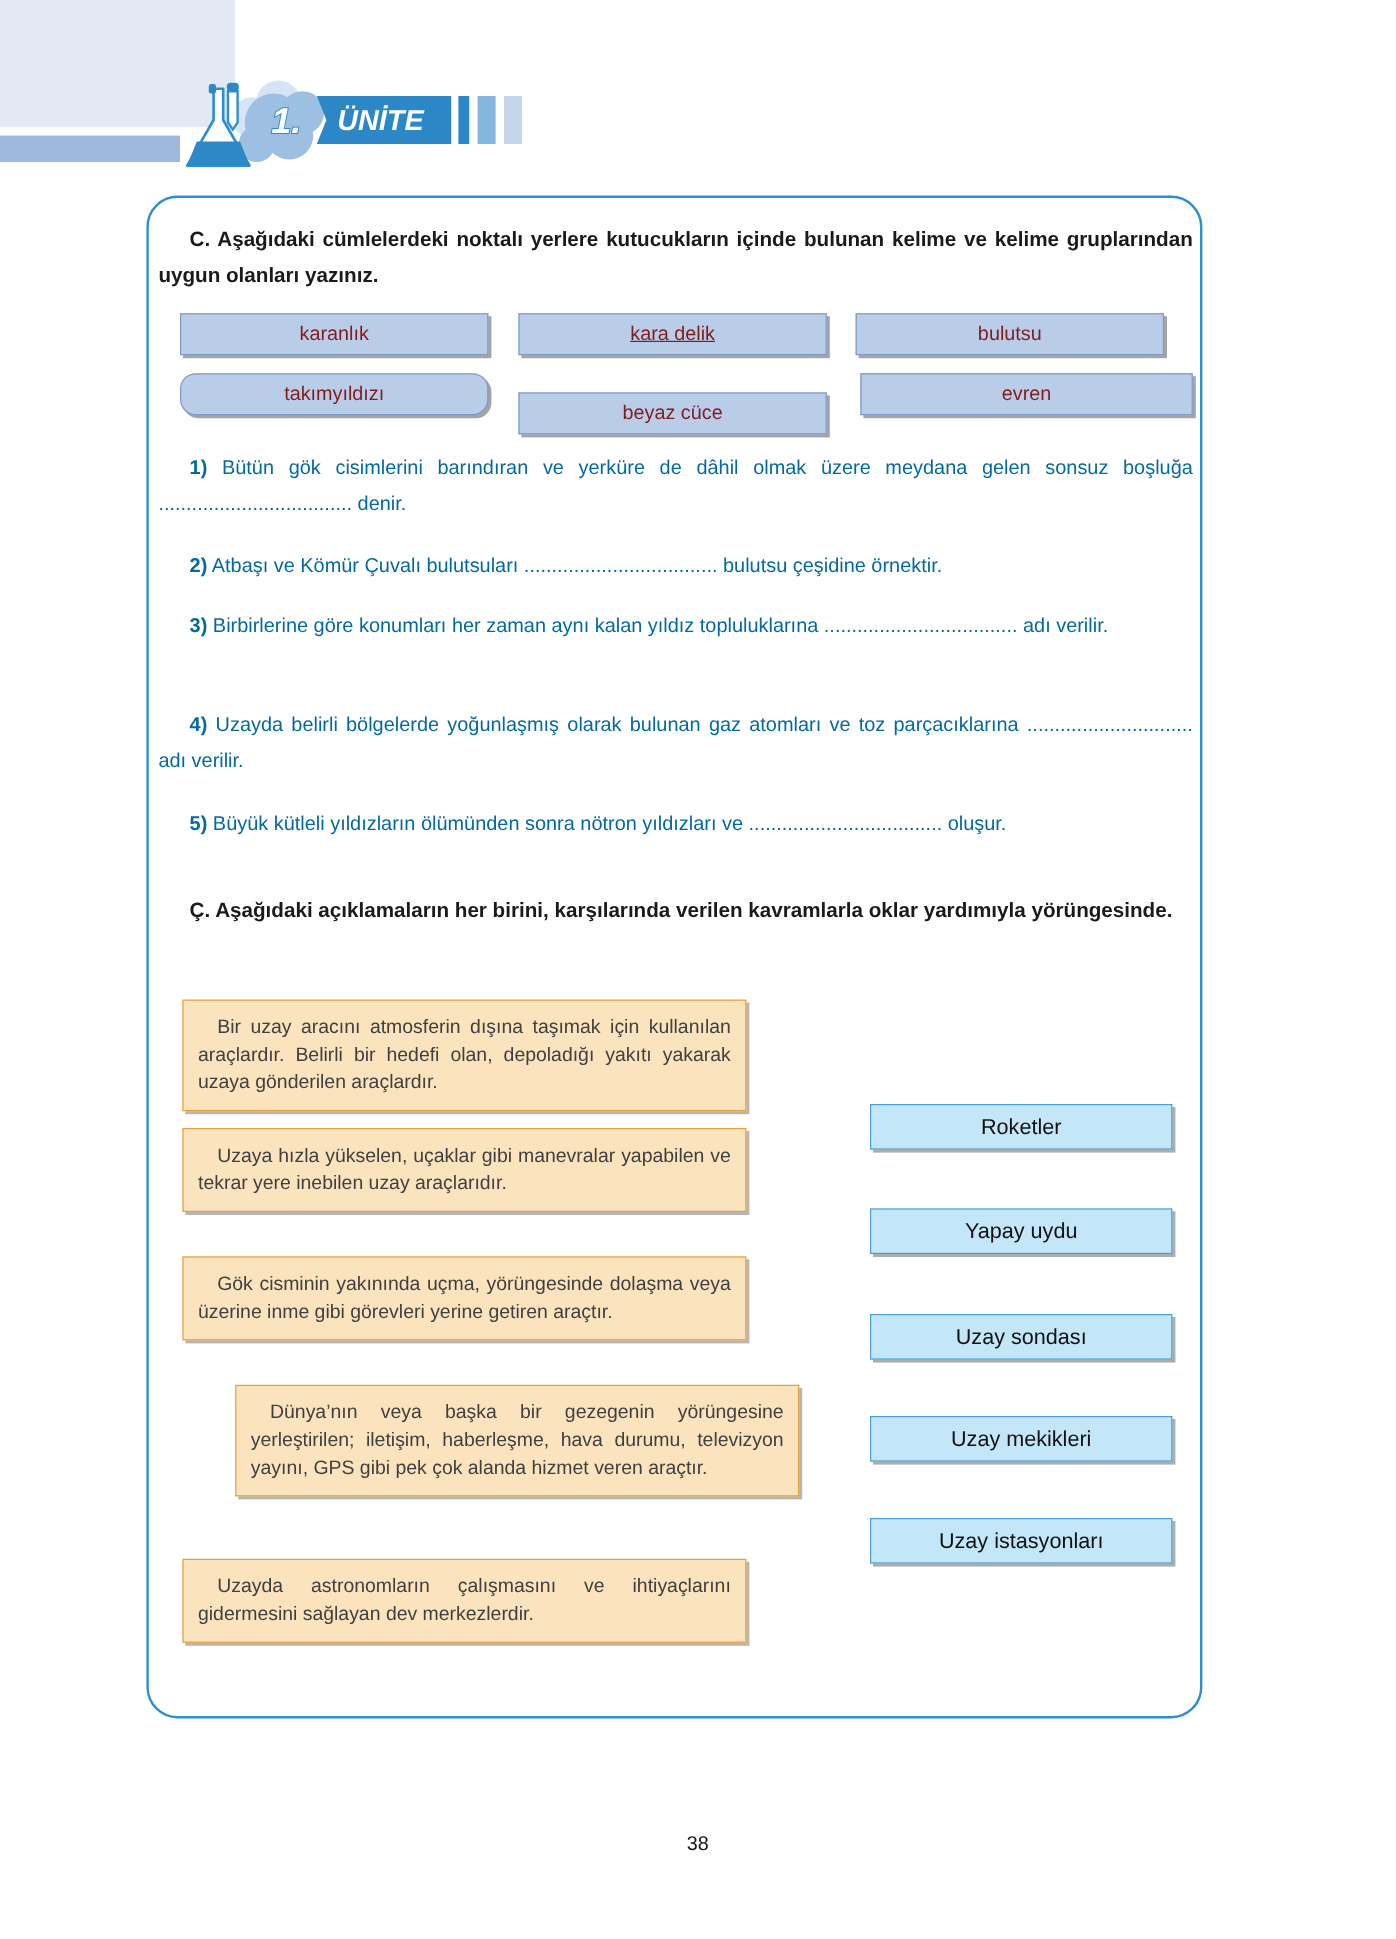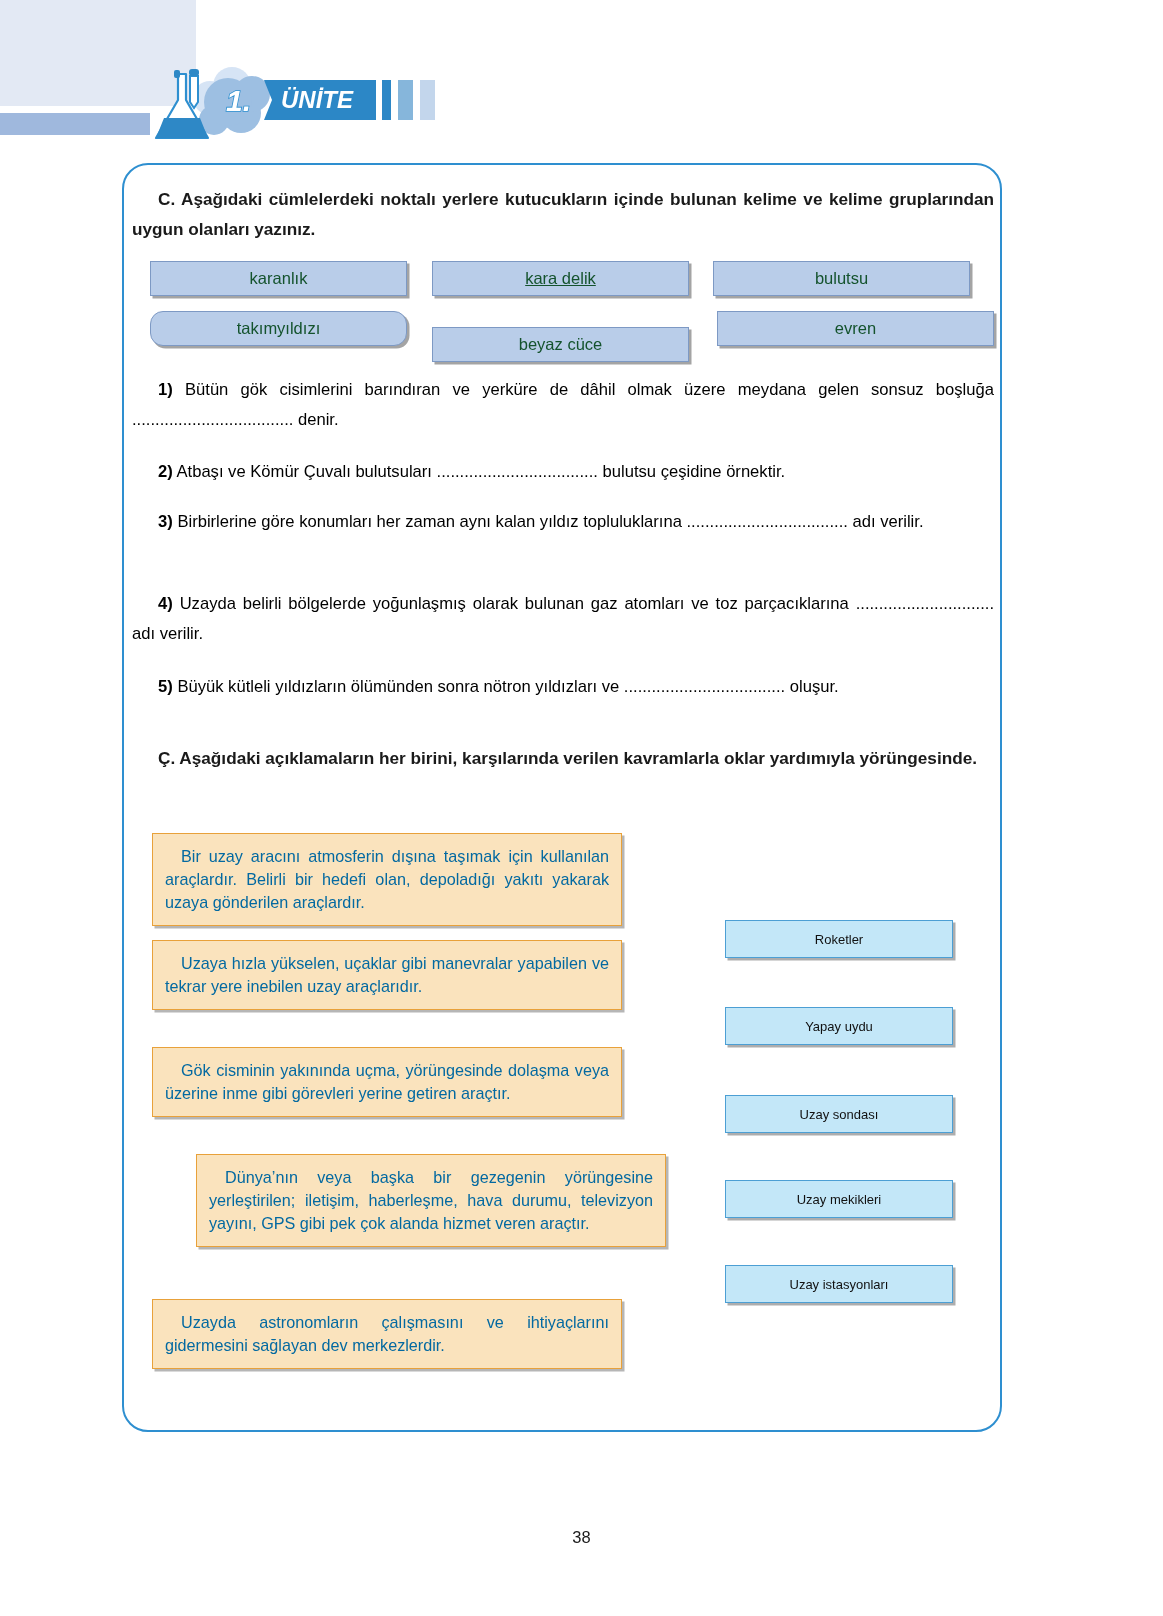--- a/index.html
+++ b/index.html
@@ -58,75 +58,75 @@
     font-size: 17.2px;
     font-weight: bold;
     line-height: 1.72;
     text-align: justify;
     text-justify: inter-word;
   }
   .instr .lead-indent { display: inline-block; width: 26px; }
 
   .qtext {
     position: absolute;
-    color: #000000;
+    color: #0369a1;
     font-size: 16.6px;
     line-height: 1.78;
     text-align: justify;
     text-justify: inter-word;
   }
   .qtext b { font-weight: bold; }
   .qtext .lead-indent { display: inline-block; width: 26px; }
 
   
   .word-box {
     position: absolute;
     height: 35px;
     background: #b9cde9;
     border: 1px solid #7d99c4;
     box-sizing: border-box;
     display: flex;
     align-items: center;
     justify-content: center;
     font-size: 16.5px;
-    color: #14532d;
+    color: #7f1d1d;
     box-shadow: 2.5px 2.5px 0 rgba(90,90,90,0.55);
   }
 
   
   .desc-box {
     position: absolute;
     left: 152px;
     width: 470px;
     background: #fae3bd;
     border: 1px solid #e8a13a;
     box-sizing: border-box;
     padding: 11px 12px 11px 12px;
     font-size: 16.2px;
     line-height: 1.42;
-    color: #0369a1;
+    color: #404040;
     text-align: justify;
     text-justify: inter-word;
     box-shadow: 2.5px 2.5px 0 rgba(110,110,110,0.5);
   }
   .desc-box .lead-indent { display: inline-block; width: 16px; }
 
   
   .concept-box {
     position: absolute;
     left: 725px;
-    width: 228px;
+    width: 252px;
     height: 38px;
     background: #c3e7f8;
     border: 1px solid #4c9fd4;
     box-sizing: border-box;
     display: flex;
     align-items: center;
     justify-content: center;
-    font-size: 13px;
+    font-size: 18px;
     color: #111111;
     box-shadow: 2.5px 2.5px 0 rgba(105,105,105,0.55);
   }
 
   
   #page-number {
     position: absolute;
     left: 0; top: 1528px;
     width: 1163px;
     text-align: center;

